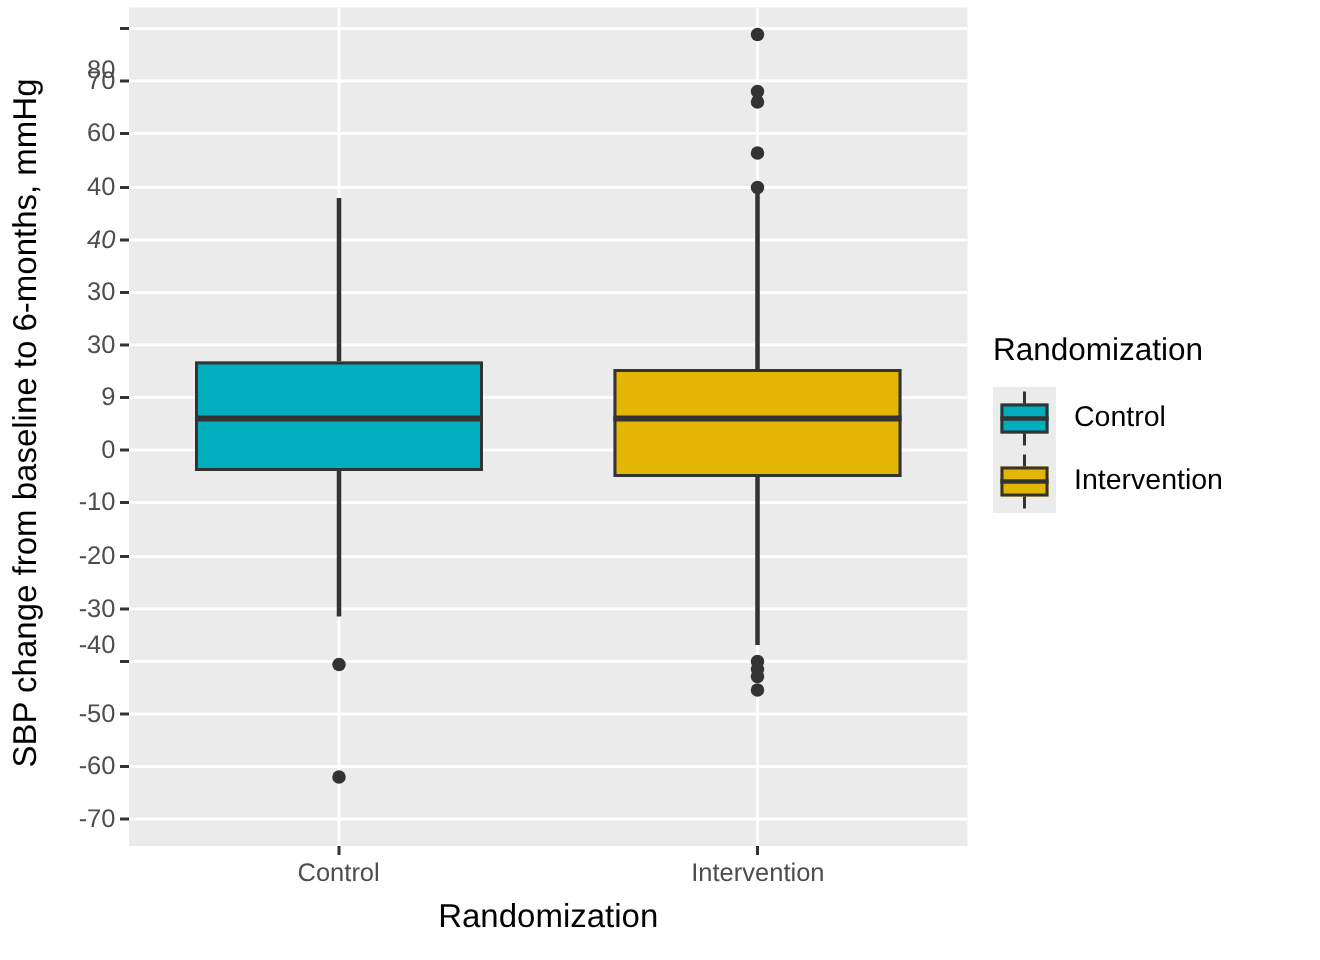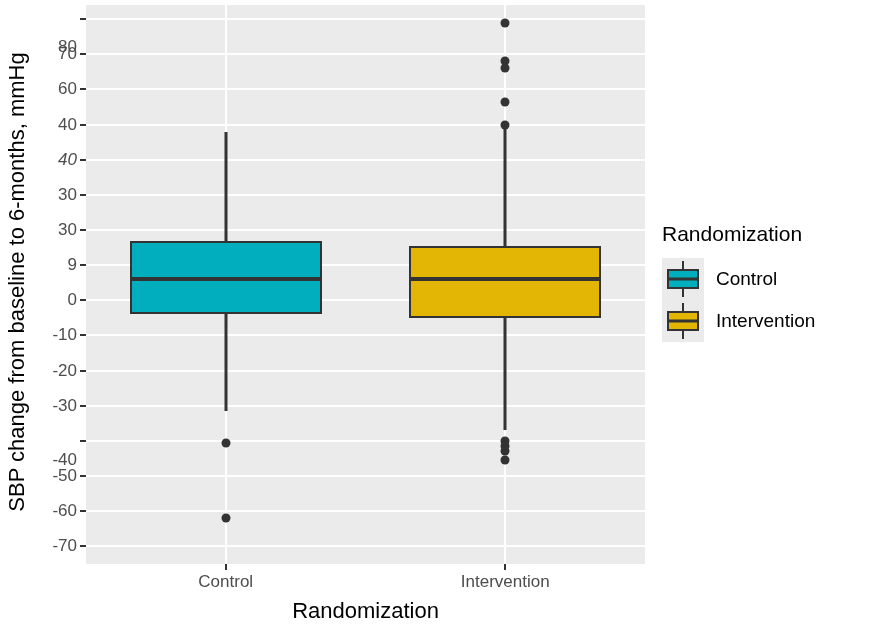--- a/index.html
+++ b/index.html
@@ -238,21 +238,21 @@
       <div class="y-tick" style="top: 265.164px;">9</div>
       <div class="y-tick-mark" style="top: 265.164px;"></div>
       <div class="y-tick" style="top: 300.321px;">0</div>
       <div class="y-tick-mark" style="top: 300.321px;"></div>
       <div class="y-tick" style="top: 335.478px;">-10</div>
       <div class="y-tick-mark" style="top: 335.478px;"></div>
       <div class="y-tick" style="top: 370.635px;">-20</div>
       <div class="y-tick-mark" style="top: 370.635px;"></div>
       <div class="y-tick" style="top: 405.792px;">-30</div>
       <div class="y-tick-mark" style="top: 405.792px;"></div>
-      <div class="y-tick" style="top: 460px;">-40</div>
+      <div class="y-tick" style="top: 430px;">-40</div>
       <div class="y-tick-mark" style="top: 440.95px;"></div>
       <div class="y-tick" style="top: 476.107px;">-50</div>
       <div class="y-tick-mark" style="top: 476.107px;"></div>
       <div class="y-tick" style="top: 511.264px;">-60</div>
       <div class="y-tick-mark" style="top: 511.264px;"></div>
       <div class="y-tick" style="top: 546.421px;">-70</div>
       <div class="y-tick-mark" style="top: 546.421px;"></div>
     </div>
 
   <div class="panel" id="panel">

